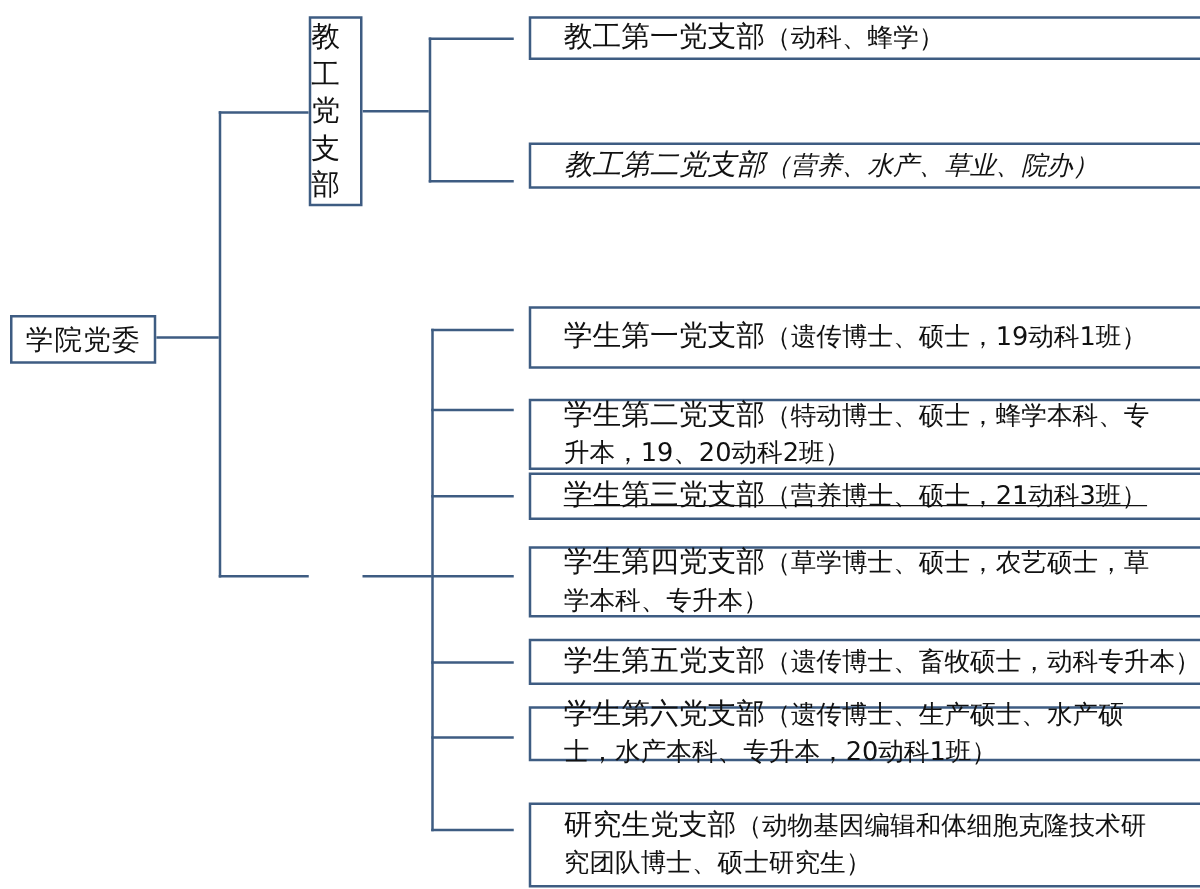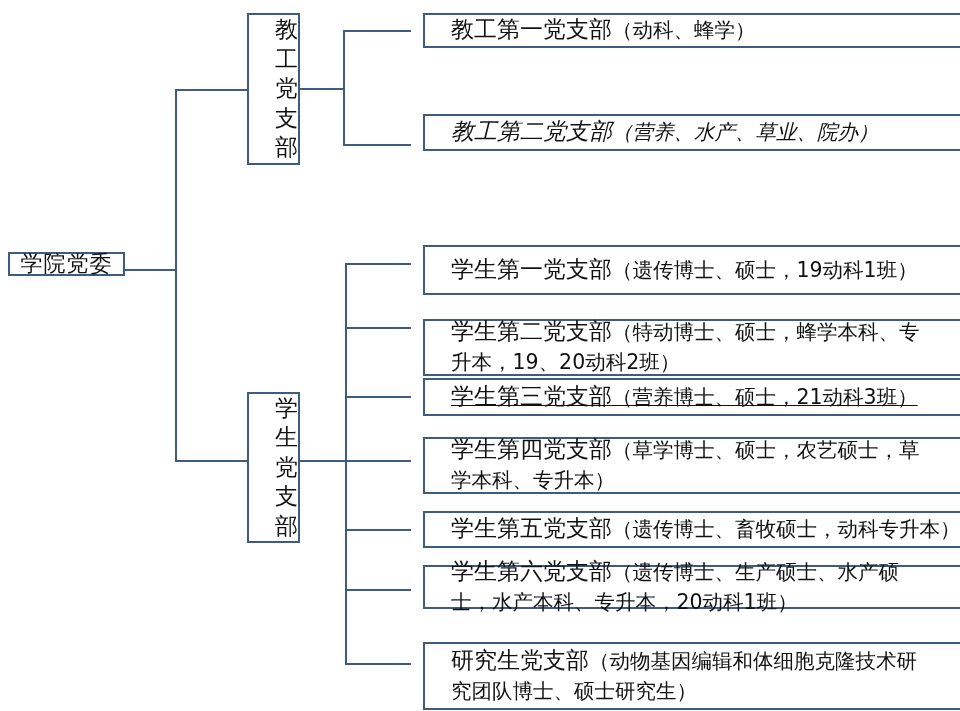--- a/index.html
+++ b/index.html
@@ -9,22 +9,22 @@
   }
   html,body{margin:0;padding:0;background:var(--bg);}
   body{font-family:"DejaVu Sans","Liberation Sans",sans-serif;color:var(--text);}
   .canvas{position:relative;width:960px;height:711px;background:var(--bg);overflow:hidden;}
 
   
   .box{
     position:absolute;box-sizing:border-box;background:var(--bg);
     border:2px solid var(--line);display:flex;align-items:center;
   }
-  .root-box{left:8px;top:252px;width:117px;height:24px;justify-content:center;font-size:22px;letter-spacing:1px;}
-  .branch-box{width:53px;justify-content:flex-end;font-family:Liberation Serif, serif;}
+  .root-box{left:8px;top:252px;width:117px;height:39px;justify-content:center;font-size:22px;letter-spacing:1px;}
+  .branch-box{width:43px;justify-content:flex-start;font-family:Liberation Serif, serif;}
   .branch-a{left:247px;top:13px;height:152px;}
   .branch-b{left:247px;top:392px;height:151px;}
   .branch-label{width:1em;font-size:23px;line-height:29.6px;word-break:break-all;text-align:center;}
 
   .leaf{left:411px;width:542px;padding:1px 8px 1px 26px;line-height:28px;margin-left:12px;}
   .leaf .txt{display:inline;}
   .leaf-title{font-size:23px;}
   .leaf-detail{font-size:20.5px;}
   .leaf.multi{padding-right:28px;line-height:29px;}
   .leaf.single{white-space:nowrap;}
@@ -84,23 +84,20 @@
   <div class="line l-s6"></div>
   <div class="line l-s7"></div>
 
   <div class="box root-box">
     <span>学院党委</span>
   </div>
 
   <div class="box branch-box branch-a">
     <span class="branch-label">教工党支部</span>
   </div>
-  <div class="box branch-box branch-b">
-    <span class="branch-label">学生党支部</span>
-  </div>
 
   <div class="box leaf leaf1 single">
     <div class="txt"><span class="leaf-title">教工第一党支部</span><span class="leaf-detail">（动科、蜂学）</span></div>
   </div>
   <div class="box leaf leaf2 single">
     <div class="txt"><span class="leaf-title">教工第二党支部</span><span class="leaf-detail">（营养、水产、草业、院办）</span></div>
   </div>
   <div class="box leaf leaf3 single">
     <div class="txt"><span class="leaf-title">学生第一党支部</span><span class="leaf-detail">（遗传博士、硕士，19动科1班）</span></div>
   </div>

